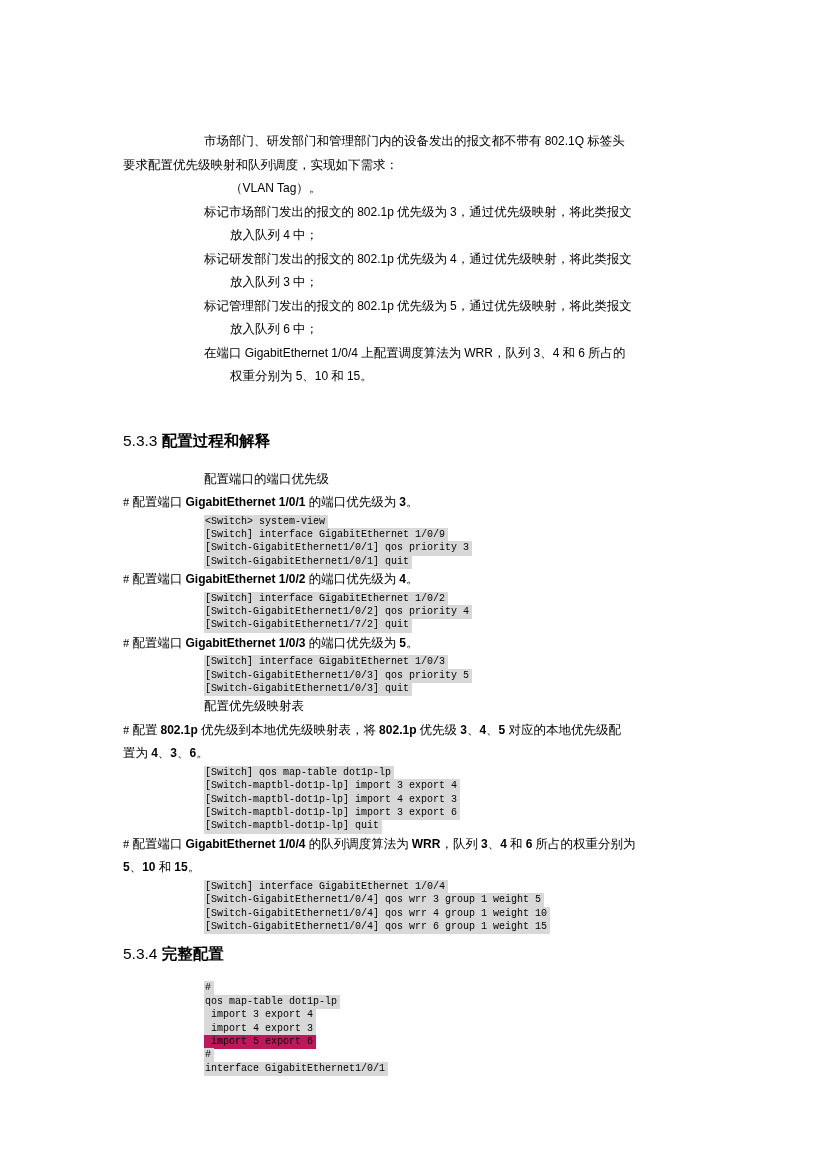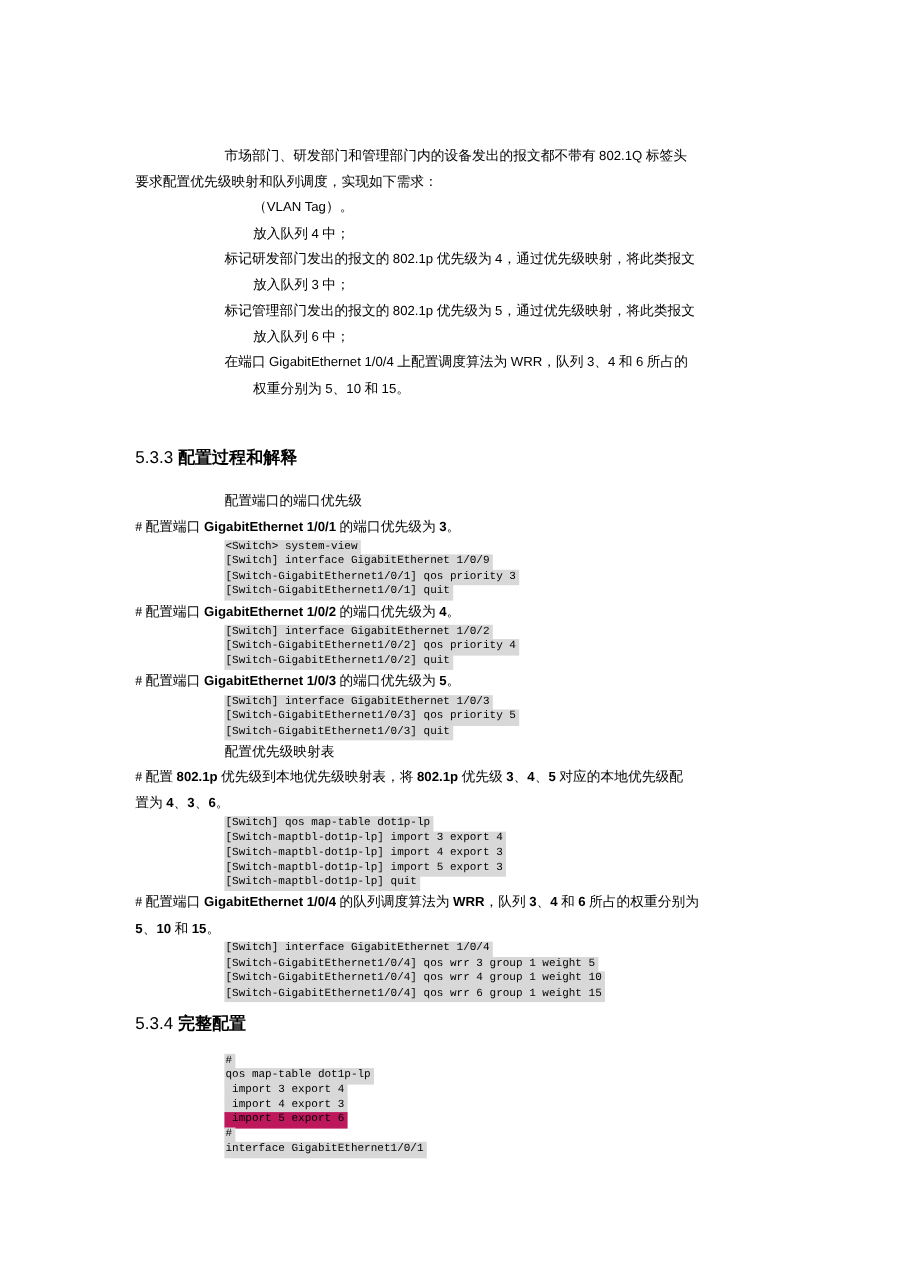--- a/index.html
+++ b/index.html
@@ -54,20 +54,21 @@
 </style>
 </head>
 <body>
 
 <div class="page">
 
   <div>
       <div class="tline ind1"><span>市场部门、研发部门和管理部门内的设备发出的报文都不带有 </span><span class="lat">802.1Q</span><span> 标签头</span></div>
       <div class="tline ind0"><span>要求配置优先级映射和队列调度，实现如下需求：</span></div>
       <div class="tline ind2"><span>（</span><span class="lat">VLAN Tag</span><span>）。</span></div>
+      <div class="tline ind1"><span>标记市场部门发出的报文的 </span><span class="lat">802.1p</span><span> 优先级为 </span><span class="lat">3</span><span>，通过优先级映射，将此类报文</span></div>
       <div class="tline ind2"><span>放入队列 </span><span class="lat">4</span><span> 中；</span></div>
       <div class="tline ind1"><span>标记研发部门发出的报文的 </span><span class="lat">802.1p</span><span> 优先级为 </span><span class="lat">4</span><span>，通过优先级映射，将此类报文</span></div>
       <div class="tline ind2"><span>放入队列 </span><span class="lat">3</span><span> 中；</span></div>
       <div class="tline ind1"><span>标记管理部门发出的报文的 </span><span class="lat">802.1p</span><span> 优先级为 </span><span class="lat">5</span><span>，通过优先级映射，将此类报文</span></div>
       <div class="tline ind2"><span>放入队列 </span><span class="lat">6</span><span> 中；</span></div>
       <div class="tline ind1"><span>在端口 </span><span class="lat">GigabitEthernet 1/0/4</span><span> 上配置调度算法为 </span><span class="lat">WRR</span><span>，队列 </span><span class="lat">3</span><span>、</span><span class="lat">4</span><span> 和 </span><span class="lat">6</span><span> 所占的</span></div>
       <div class="tline ind2"><span>权重分别为 </span><span class="lat">5</span><span>、</span><span class="lat">10</span><span> 和 </span><span class="lat">15</span><span>。</span></div>
     </div>
 
   <h2 class="sec-heading h533"><span class="num">5.3.3 </span><span class="title">配置过程和解释</span></h2>
@@ -84,21 +85,21 @@
       <div class="cline"><span style="background: rgb(216, 216, 216);">[Switch-GigabitEthernet1/0/1] quit</span></div>
     </div>
 
   <div>
       <div class="tline ind0"><span># 配置端口 </span><span class="b">GigabitEthernet 1/0/2</span><span> 的端口优先级为 </span><span class="b">4</span><span>。</span></div>
     </div>
 
   <div class="code">
       <div class="cline"><span style="background: rgb(216, 216, 216); text-align: center;">[Switch] interface GigabitEthernet 1/0/2</span></div>
       <div class="cline"><span style="background: rgb(216, 216, 216);">[Switch-GigabitEthernet1/0/2] qos priority 4</span></div>
-      <div class="cline"><span style="background: rgb(216, 216, 216);">[Switch-GigabitEthernet1/0/2] quit</span></div>
+      <div class="cline"><span style="background: rgb(216, 216, 216);">[Switch-GigabitEthernet1/7/2] quit</span></div>
     </div>
 
   <div>
       <div class="tline ind0"><span># 配置端口 </span><span class="b">GigabitEthernet 1/0/3</span><span> 的端口优先级为 </span><span class="b">5</span><span>。</span></div>
     </div>
 
   <div class="code">
       <div class="cline"><span style="background: rgb(216, 216, 216);">[Switch] interface GigabitEthernet 1/0/3</span></div>
       <div class="cline"><span style="background: rgb(216, 216, 216);">[Switch-GigabitEthernet1/0/3] qos priority 5</span></div>
       <div class="cline"><span style="background: rgb(216, 216, 216);">[Switch-GigabitEthernet1/0/3] quit</span></div>
@@ -110,21 +111,21 @@
 
   <div>
       <div class="tline ind0"><span># 配置 </span><span class="b">802.1p</span><span> 优先级到本地优先级映射表，将 </span><span class="b">802.1p</span><span> 优先级 </span><span class="b">3</span><span>、</span><span class="b">4</span><span>、</span><span class="b">5</span><span> 对应的本地优先级配</span></div>
       <div class="tline ind0"><span>置为 </span><span class="b">4</span><span>、</span><span class="b">3</span><span>、</span><span class="b">6</span><span>。</span></div>
     </div>
 
   <div class="code">
       <div class="cline"><span style="background: rgb(216, 216, 216);">[Switch] qos map-table dot1p-lp</span></div>
       <div class="cline"><span style="background: rgb(216, 216, 216);">[Switch-maptbl-dot1p-lp] import 3 export 4</span></div>
       <div class="cline"><span style="background: rgb(216, 216, 216);">[Switch-maptbl-dot1p-lp] import 4 export 3</span></div>
-      <div class="cline"><span style="background: rgb(216, 216, 216);">[Switch-maptbl-dot1p-lp] import 5 export 3</span></div>
+      <div class="cline"><span style="background: rgb(216, 216, 216);">[Switch-maptbl-dot1p-lp] import 3 export 6</span></div>
       <div class="cline"><span style="background: rgb(216, 216, 216);">[Switch-maptbl-dot1p-lp] quit</span></div>
     </div>
 
 
   <div>
       <div class="tline ind0"><span># 配置端口 </span><span class="b">GigabitEthernet 1/0/4</span><span> 的队列调度算法为 </span><span class="b">WRR</span><span>，队列 </span><span class="b">3</span><span>、</span><span class="b">4</span><span> 和 </span><span class="b">6</span><span> 所占的权重分别为</span></div>
       <div class="tline ind0"><span class="b">5</span><span>、</span><span class="b">10</span><span> 和 </span><span class="b">15</span><span>。</span></div>
     </div>
 
   <div class="code">

